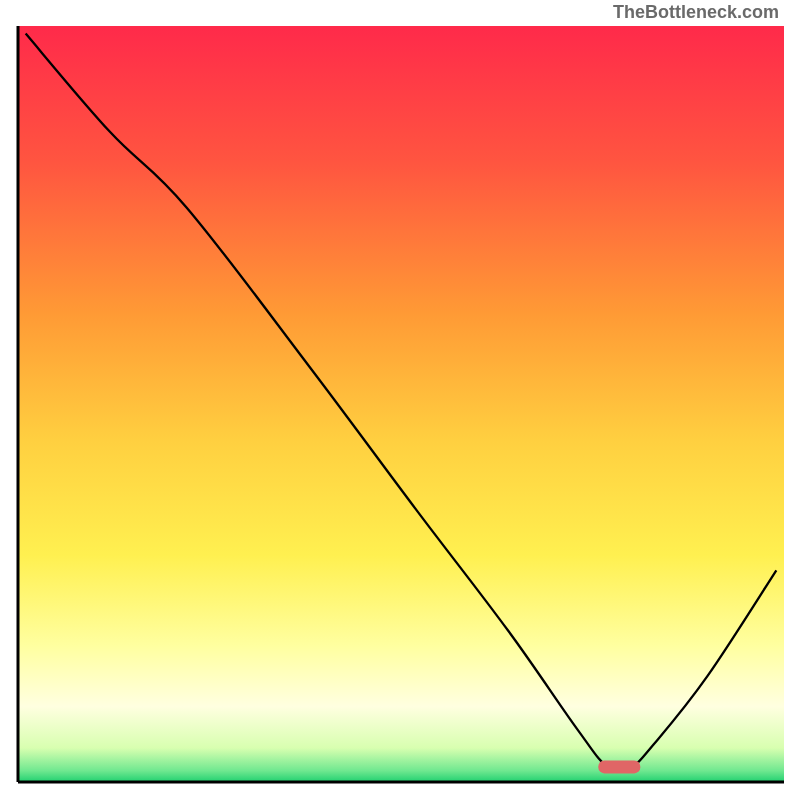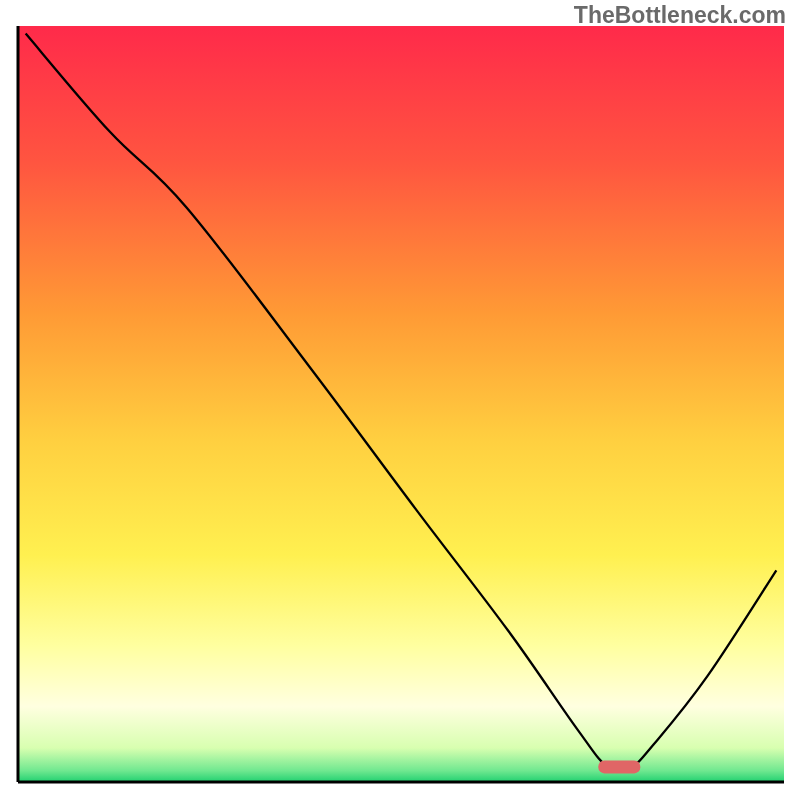--- a/index.html
+++ b/index.html
@@ -12,22 +12,22 @@
     background: #ffffff;
   }
   .container {
     position: relative;
     width: 800px;
     height: 800px;
   }
   .watermark {
     position: absolute;
     top: 2px;
-    right: 14px;
-    font-size: 23px;
+    right: 21px;
+    font-size: 18px;
     font-weight: bold;
     color: #6a6a6a;
     z-index: 10;
   }
   svg {
     display: block;
   }
 </style>
 </head>
 <body>

